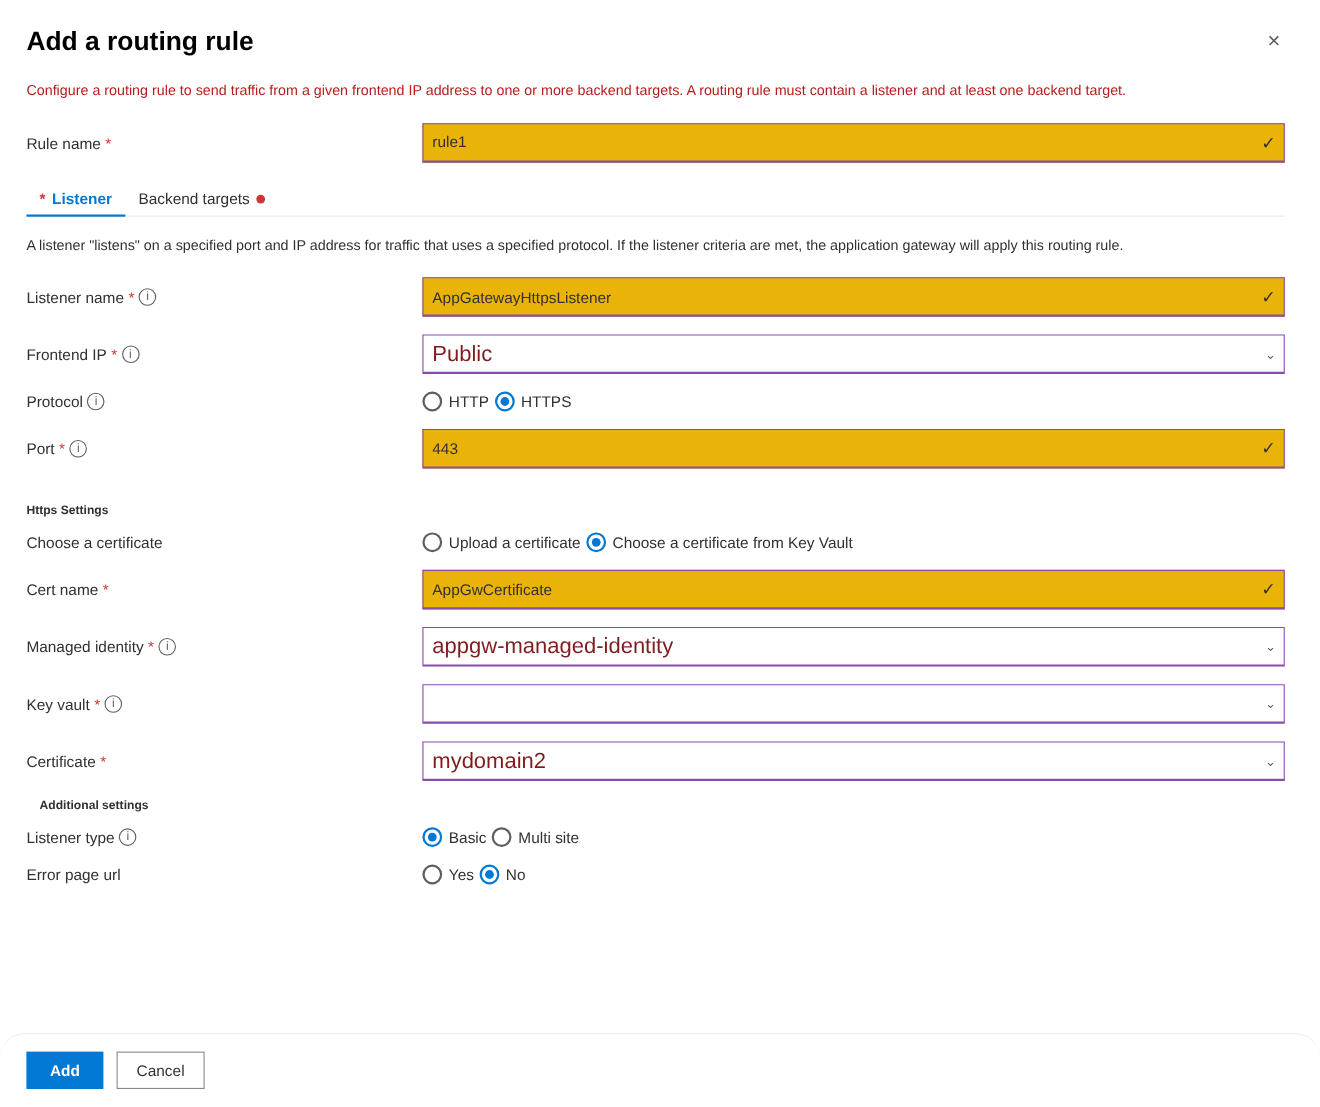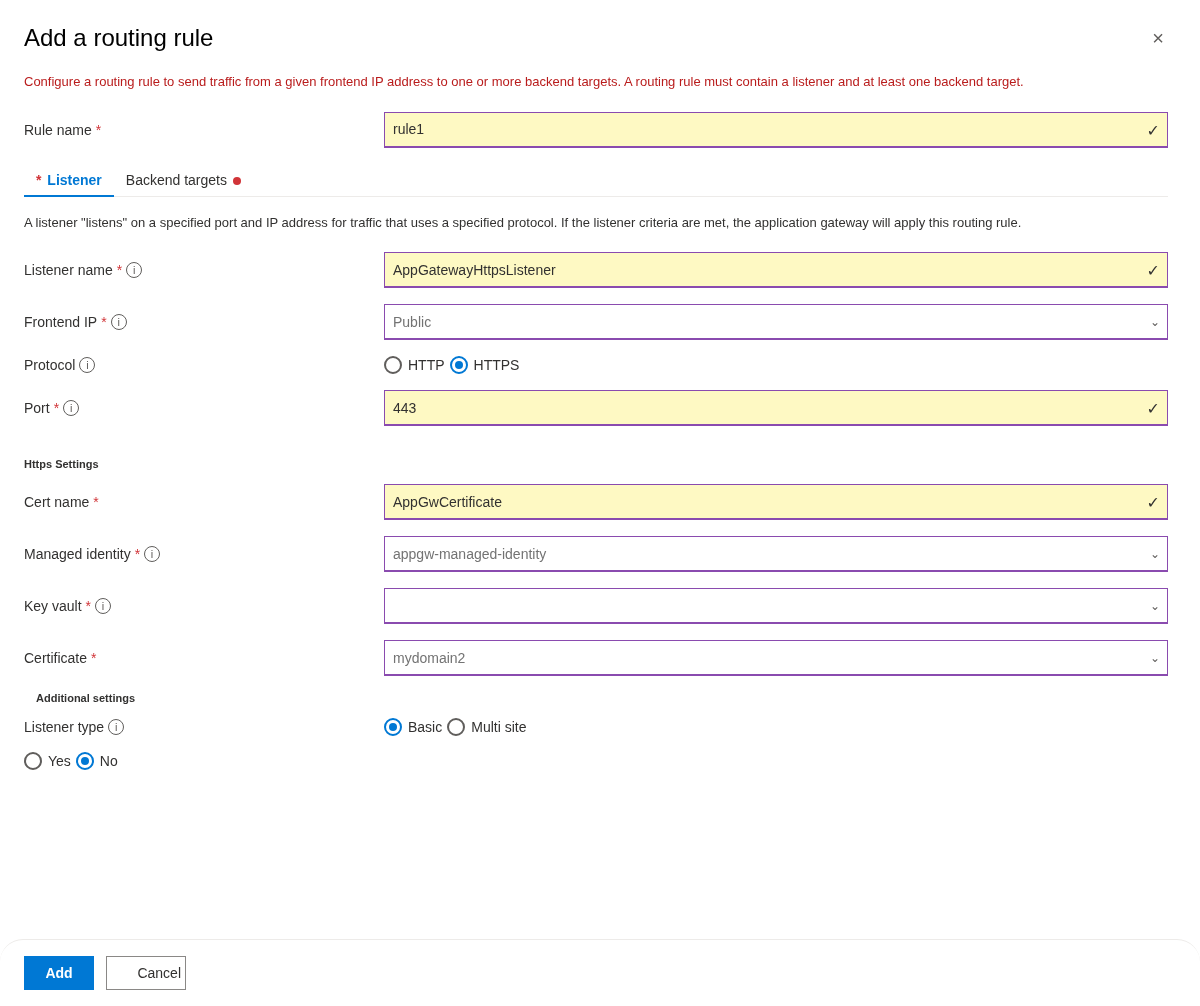--- a/index.html
+++ b/index.html
@@ -19,21 +19,21 @@
       position: relative;
     }
     .dialog-header {
       display: flex;
       justify-content: space-between;
       align-items: flex-start;
       margin-bottom: 20px;
     }
     .dialog-title {
       font-size: 24px;
-      font-weight: 400;
+      font-weight: 700;
       color: #000;
     }
     .close-btn {
       background: none;
       border: none;
       cursor: pointer;
       font-size: 20px;
       color: #605e5c;
       padding: 4px;
       line-height: 1;
@@ -67,43 +67,43 @@
     }
     .text-input {
       width: 100%;
       height: 36px;
       border: 1px solid #8a4baf;
       border-bottom: 2px solid #8a4baf;
       padding: 0 32px 0 8px;
       font-size: 14px;
       color: #323130;
       outline: none;
-      background: #fef9c3;
+      background: #eab308;
       position: relative;
     }
     .input-wrapper {
       position: relative;
       width: 100%;
     }
     .input-wrapper .check-icon {
       position: absolute;
       right: 8px;
       top: 50%;
       transform: translateY(-50%);
       color: #323130;
       font-size: 16px;
     }
     .select-input {
       width: 100%;
       height: 36px;
       border: 1px solid #8a4baf;
       border-bottom: 2px solid #8a4baf;
       padding: 0 32px 0 8px;
-      font-size: 14px;
-      color: #737373;
+      font-size: 20px;
+      color: #7f1d1d;
       appearance: none;
       background: #fff;
       cursor: pointer;
     }
     .select-wrapper {
       position: relative;
       width: 100%;
     }
     .select-wrapper .chevron {
       position: absolute;
@@ -239,21 +239,20 @@
       min-width: 70px;
     }
     .btn-cancel {
       background: #fff;
       color: #323130;
       border: 1px solid #8a8886;
       padding: 8px 4px;
       font-size: 14px;
       cursor: pointer;
       min-width: 80px;
-      text-align: right;
     }
   </style>
 </head>
 <body>
 
 <div class="dialog">
 
   <div class="dialog-header">
     <h1 class="dialog-title">Add a routing rule</h1>
     <button class="close-btn">×</button>
@@ -353,20 +352,37 @@
 
   <div class="form-row">
     <div class="label-col"></div>
     <div class="input-col">
     </div>
   </div>
   <div style="margin-bottom:14px; margin-top:4px;">
     <div class="section-heading">Https Settings</div>
   </div>
 
+  <div class="form-row">
+    <div class="label-col">
+      <span>Choose a certificate</span>
+    </div>
+    <div class="input-col">
+      <div class="radio-group">
+        <label class="radio-option">
+          <div class="radio-circle"></div>
+          <span>Upload a certificate</span>
+        </label>
+        <label class="radio-option">
+          <div class="radio-circle selected"></div>
+          <span>Choose a certificate from Key Vault</span>
+        </label>
+      </div>
+    </div>
+  </div>
 
   <div class="form-row">
     <div class="label-col">
       <span>Cert name</span>
       <span class="required"> *</span>
     </div>
     <div class="input-col">
       <div class="input-wrapper">
         <input class="text-input" type="text" value="AppGwCertificate" style="">
         <span class="check-icon">✓</span>
@@ -438,20 +454,23 @@
         </label>
         <label class="radio-option">
           <div class="radio-circle"></div>
           <span>Multi site</span>
         </label>
       </div>
     </div>
   </div>
 
   <div class="form-row">
+    <div class="label-col">
+      <span>Error page url</span>
+    </div>
     <div class="input-col">
       <div class="radio-group">
         <label class="radio-option">
           <div class="radio-circle"></div>
           <span>Yes</span>
         </label>
         <label class="radio-option">
           <div class="radio-circle selected"></div>
           <span>No</span>
         </label>

